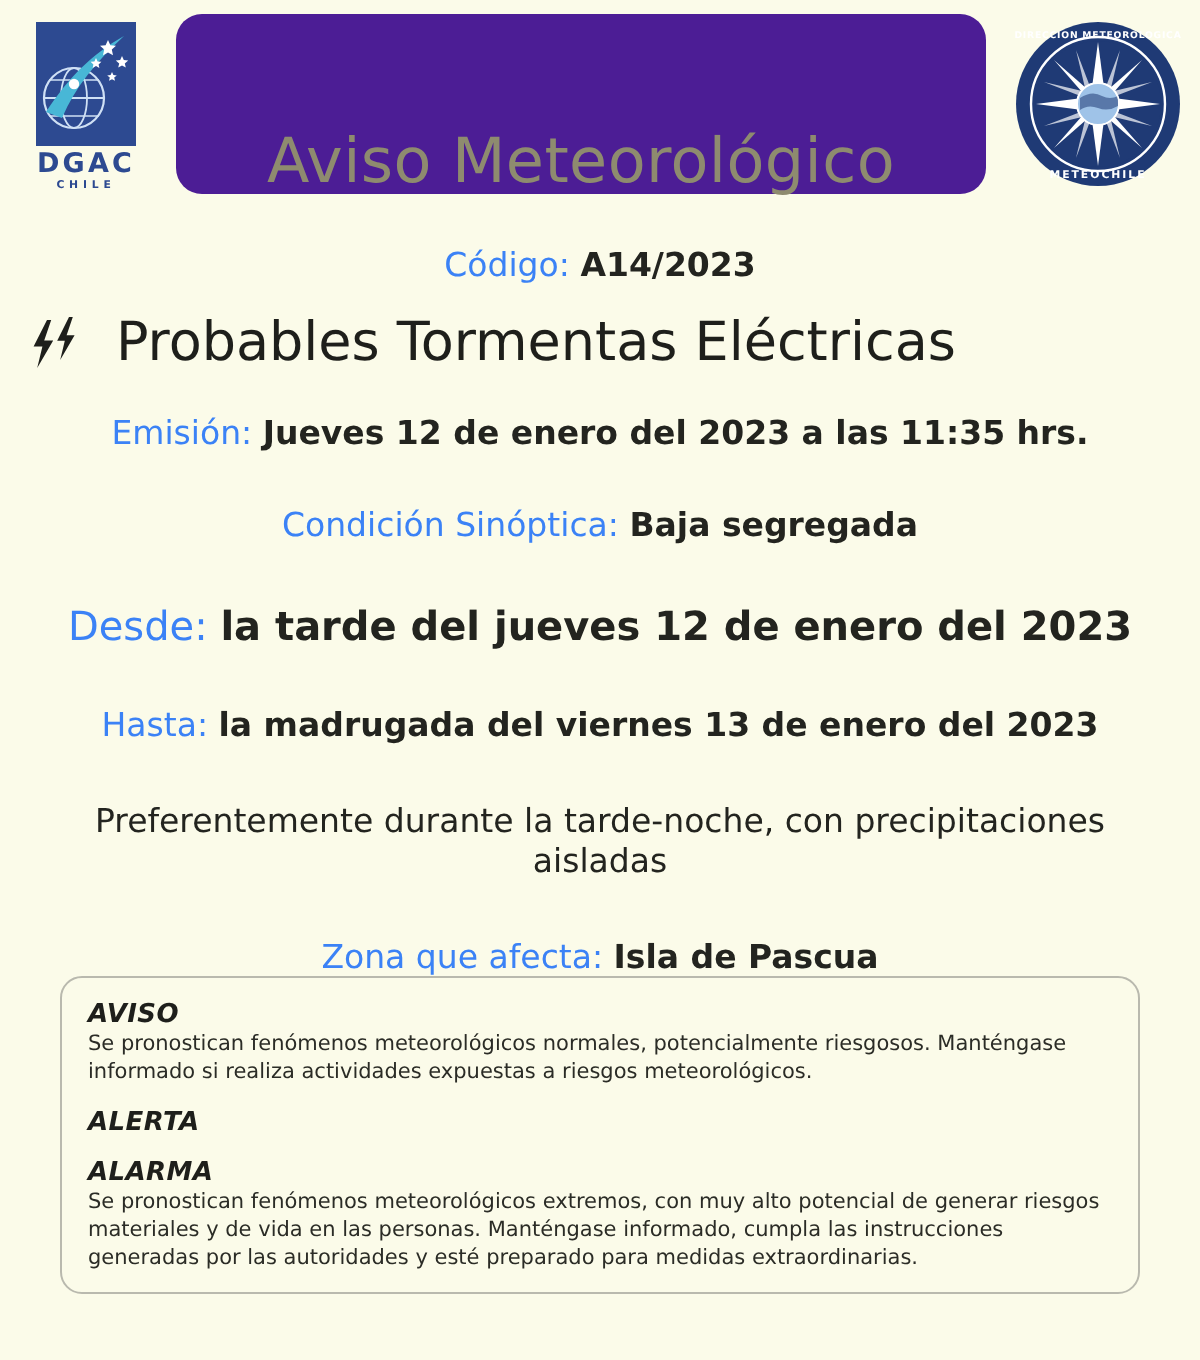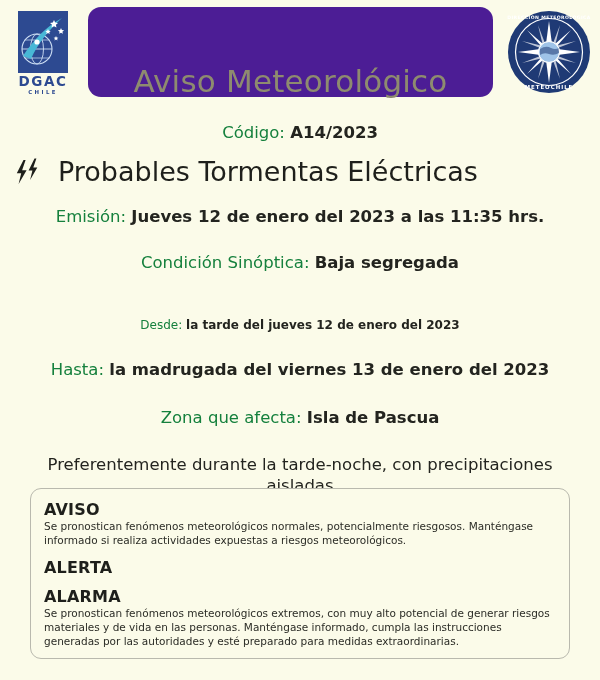--- a/index.html
+++ b/index.html
@@ -73,21 +73,21 @@
     padding: 0 14px;
     text-align: center;
   }
 
   .line {
     text-align: center;
     line-height: 1.25;
   }
 
   .label {
-    color: #15803d;
+    color: #3b82f6;
     font-weight: 400;
   }
   .value {
     color: #23241f;
     font-weight: 700;
   }
 
   .codigo {
     font-size: 16.5px;
     margin-top: 20px;
@@ -107,21 +107,21 @@
 
   .bolt-icon {
     display: block;
     width: 30px;
     height: 30px;
     flex: 0 0 auto;
   }
 
   .emision    { font-size: 16.5px; margin-top: 20px; }
   .condicion  { font-size: 16.5px; margin-top: 26px; }
-  .desde      { font-size: 12px; margin-top: 44px; }
+  .desde      { font-size: 20px; margin-top: 27px; }
   .hasta      { font-size: 16.5px; margin-top: 27px; }
   .preferente { font-size: 16.5px; margin-top: 27px; color: #23241f; font-weight: 400; }
   .zona       { font-size: 16.5px; margin-top: 27px; }
 
   
   .legend {
     position: absolute;
     left: 30px;
     right: 30px;
     top: 488px;
@@ -129,25 +129,26 @@
     border-radius: 11px;
     background: #fbfbe9;
     box-sizing: border-box;
     padding: 11px 13px 9px 13px;
   }
 
   .legend-block { margin-bottom: 10px; }
   .legend-block:last-child { margin-bottom: 0; }
 
   .legend-head {
-    font-size: 16px;
+    font-size: 13px;
     font-weight: 700;
     color: #1e1f1b;
     letter-spacing: 0.2px;
     margin-bottom: 1px;
+    font-style: italic;
   }
 
   .legend-text {
     font-size: 10.5px;
     font-weight: 400;
     color: #2b2c26;
     line-height: 1.33;
     text-align: left;
   }
 </style>
@@ -238,26 +239,26 @@
     <div class="line desde">
       <span class="label">Desde:</span>
       <span class="value">la tarde del jueves 12 de enero del 2023</span>
     </div>
 
     <div class="line hasta">
       <span class="label">Hasta:</span>
       <span class="value">la madrugada del viernes 13 de enero del 2023</span>
     </div>
 
+    <div class="line preferente">Preferentemente durante la tarde-noche, con precipitaciones aisladas</div>
+
     <div class="line zona">
       <span class="label">Zona que afecta:</span>
       <span class="value">Isla de Pascua</span>
     </div>
-
-    <div class="line preferente">Preferentemente durante la tarde-noche, con precipitaciones aisladas</div>
   </div>
 
   <div class="legend">
 
     <div class="legend-block">
       <div class="legend-head">AVISO</div>
       <div class="legend-text">Se pronostican fenómenos meteorológicos normales, potencialmente riesgosos. Manténgase informado si realiza actividades expuestas a riesgos meteorológicos.</div>
     </div>
 
     <div class="legend-block">

